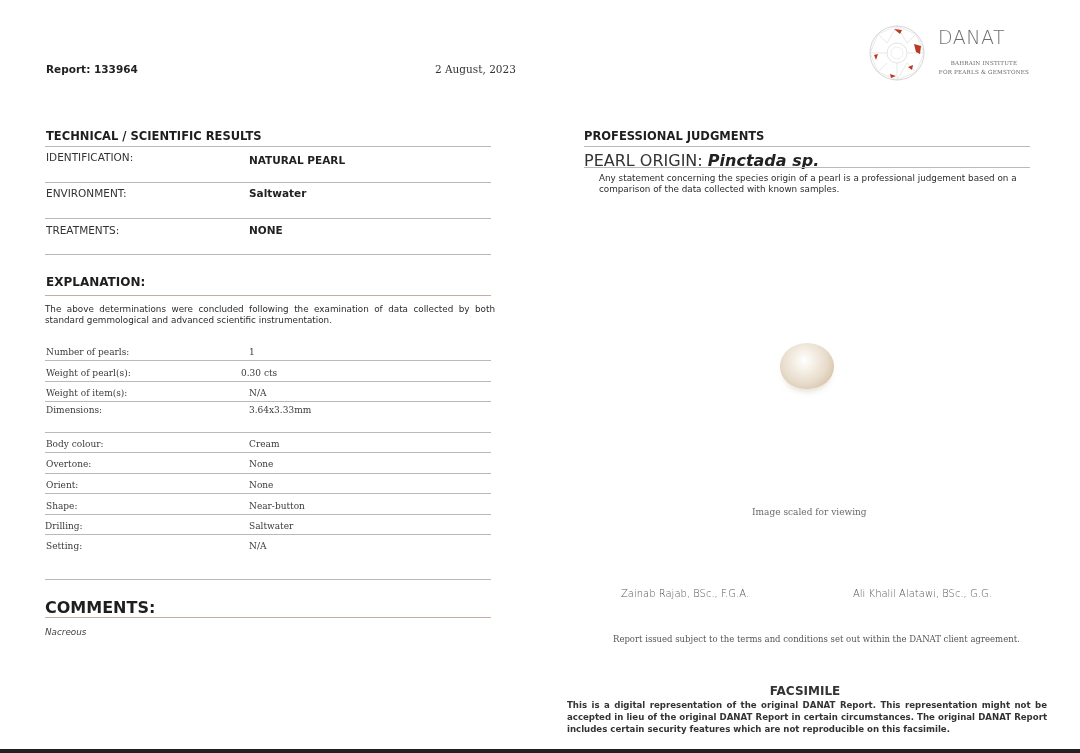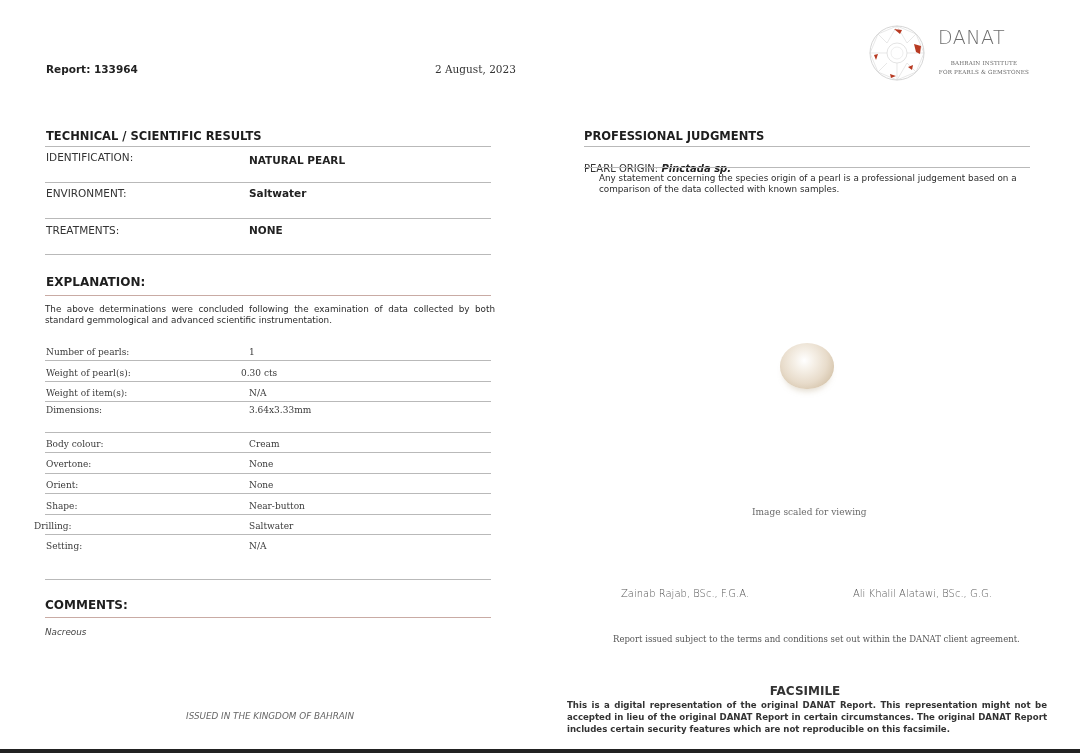--- a/index.html
+++ b/index.html
@@ -120,39 +120,38 @@
 <div class="hr" style="left:45px; top:473px; width:446px;"></div>
 
 <div class="abs small-label" style="left:46px; top:480px;">Orient:</div>
 <div class="abs small-value" style="left:249px; top:480px;">None</div>
 <div class="hr" style="left:45px; top:493px; width:446px;"></div>
 
 <div class="abs small-label" style="left:46px; top:501px;">Shape:</div>
 <div class="abs small-value" style="left:249px; top:501px;">Near-button</div>
 <div class="hr" style="left:45px; top:514px; width:446px;"></div>
 
-<div class="abs small-label" style="left:34px; top:521px;">Drilling:</div>
+<div class="abs small-label" style="left:45px; top:521px;">Drilling:</div>
 <div class="abs small-value" style="left:249px; top:521px;">Saltwater</div>
 <div class="hr" style="left:45px; top:534px; width:446px;"></div>
 
 <div class="abs small-label" style="left:46px; top:541px;">Setting:</div>
 <div class="abs small-value" style="left:249px; top:541px;">N/A</div>
 <div class="hr" style="left:45px; top:579px; width:446px;"></div>
 
-<div class="abs section-title" style="left:45px; top:598px; font-size:12px;">COMMENTS:</div>
+<div class="abs section-title" style="left:45px; top:598px; font-size:16px;">COMMENTS:</div>
 <div class="hr-pink" style="left:45px; top:617px; width:446px;"></div>
 <div class="abs" style="left:45px; top:627px; font-size:8.8px; font-style:italic; color:#444;">Nacreous</div>
 
 <div class="abs issued" style="top:710px;">
-  <div>ISSUED IN THE KINGDOM OF BAHRAIN</div>
 </div>
 
 <div class="abs section-title" style="left:584px; top:129px;">PROFESSIONAL JUDGMENTS</div>
 <div class="hr" style="left:584px; top:146px; width:446px;"></div>
-<div class="abs" style="left:584px; top:151px; font-size:10px; color:#333;margin-top:12px;">
+<div class="abs" style="left:584px; top:151px; font-size:16px; color:#333;">
   <span>PEARL ORIGIN:</span>
   <span style="font-weight:bold; font-style:italic; color:#222;">Pinctada sp.</span>
 </div>
 <div class="hr" style="left:584px; top:167px; width:446px;"></div>
 <div class="abs para" style="left:599px; top:173px; width:425px;">Any statement concerning the species origin of a pearl is a professional judgement based on a comparison of the data collected with known samples.</div>
 
 <div class="abs pearl"></div>
 <div class="abs caption" style="left:752px; top:507px;">Image scaled for viewing</div>
 
 <div class="abs sig" style="left:621px; top:588px;">Zainab Rajab, BSc., F.G.A.</div>

